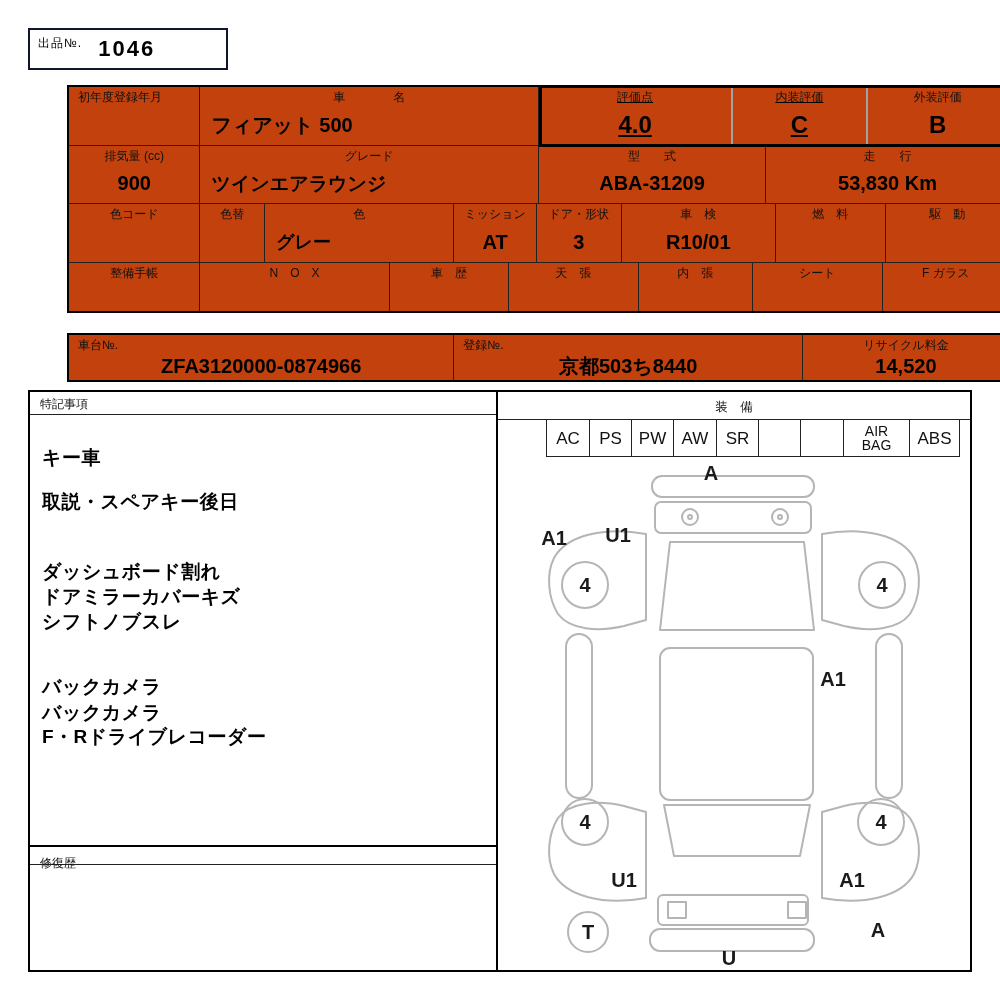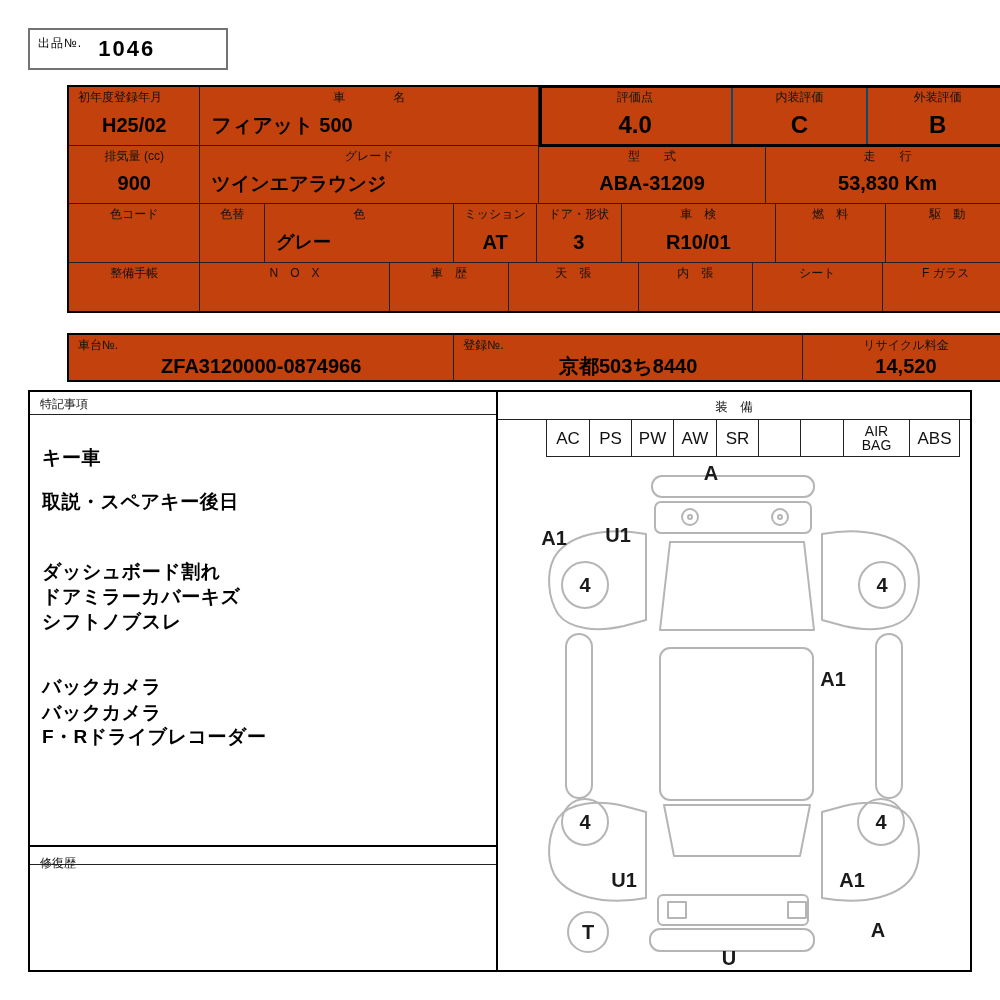--- a/index.html
+++ b/index.html
@@ -6,34 +6,34 @@
   html,body { background:#ffffff; }
   body {
     width:1000px; height:1000px;
     font-family:"Liberation Sans","DejaVu Sans",sans-serif;
     color:#000;
   }
   .sheet { position:relative; width:1000px; height:1000px; background:#fff; }
   .abs { position:absolute; }
 
   
-  .lot-box { left:28px; top:28px; width:200px; height:42px; border:2px solid #737373;
+  .lot-box { left:28px; top:28px; width:200px; height:42px; border:2px solid #0f172a;
              display:flex; align-items:center; background:#fff; }
   .lot-label { font-size:12px; align-self:flex-start; padding:5px 0 0 8px; letter-spacing:1px; }
   .lot-number { font-size:22px; font-weight:bold; margin-left:16px; letter-spacing:2px; }
 
   
   .tbl { border:2px solid #000; display:flex; flex-direction:column; background:#c2410c;margin-left:39px; }
   .tbl1 { left:28px; top:85px; width:944px; height:228px; }
   .tbl2 { left:28px; top:333px; width:944px; height:49px; }
   .row { display:flex; border-bottom:1px solid #222; }
   .row:last-child { border-bottom:none; }
   .c { position:relative; display:flex; flex-direction:column; border-right:1px solid #222; overflow:hidden; }
   .c.last, .c:last-child { border-right:none; }
-  .c.thick-r { border-right:2px solid #0c4a6e; }
+  .c.thick-r { border-right:2px solid #a3a3a3;text-decoration:underline; }
   .lab { font-size:12px; color:#111; text-align:center; padding-top:3px; line-height:1.25; white-space:nowrap; }
   .lab.left { text-align:left; padding-left:9px; }
   .val { flex:1; display:flex; align-items:center; justify-content:center;
          font-size:20px; font-weight:bold; white-space:nowrap; }
   .val.left { justify-content:flex-start; padding-left:11px; }
   .val.big { font-size:24px; }
   .val.sm { font-size:19px; }
   .val.md { font-size:18px; }
   .score-outline { left:470px; top:-2px; width:476px; height:62px;
                    border:3px solid #000; pointer-events:none; }
@@ -74,21 +74,20 @@
   <div class="abs lot-box">
     <span class="lot-label">出品№.</span>
     <span class="lot-number">1046</span>
   </div>
 
   <div class="abs tbl tbl1">
 
     <div class="row" style="height:59px">
       <div class="c" style="width:132px">
         <div class="lab left">初年度登録年月</div>
-        <div class="val">H25/02</div>
       </div>
       <div class="c" style="width:340px">
         <div class="lab">車　　　　名</div>
         <div class="val left">フィアット 500</div>
       </div>
       <div class="c thick-r" style="width:195px">
         <div class="lab">評価点</div>
         <div class="val big">4.0</div>
       </div>
       <div class="c thick-r" style="width:135px">

